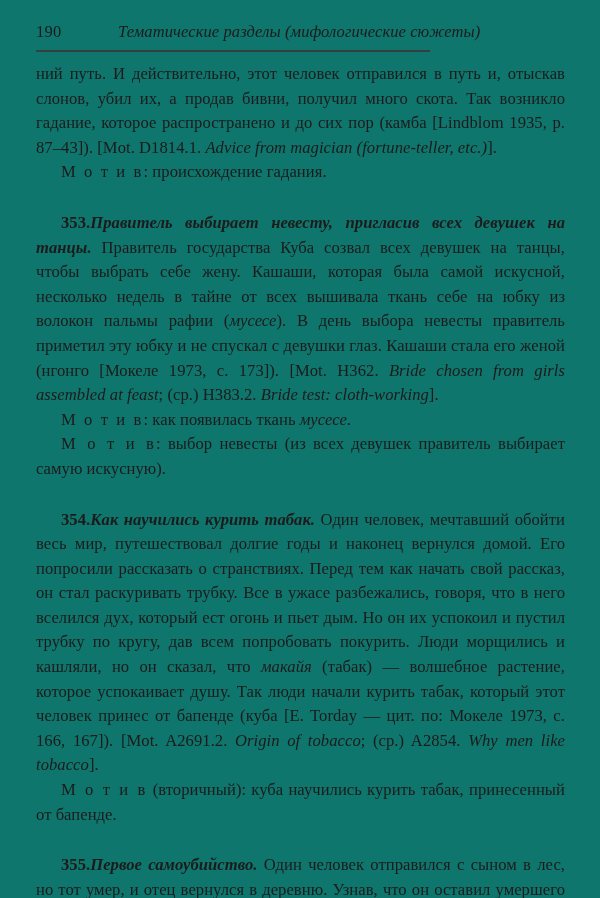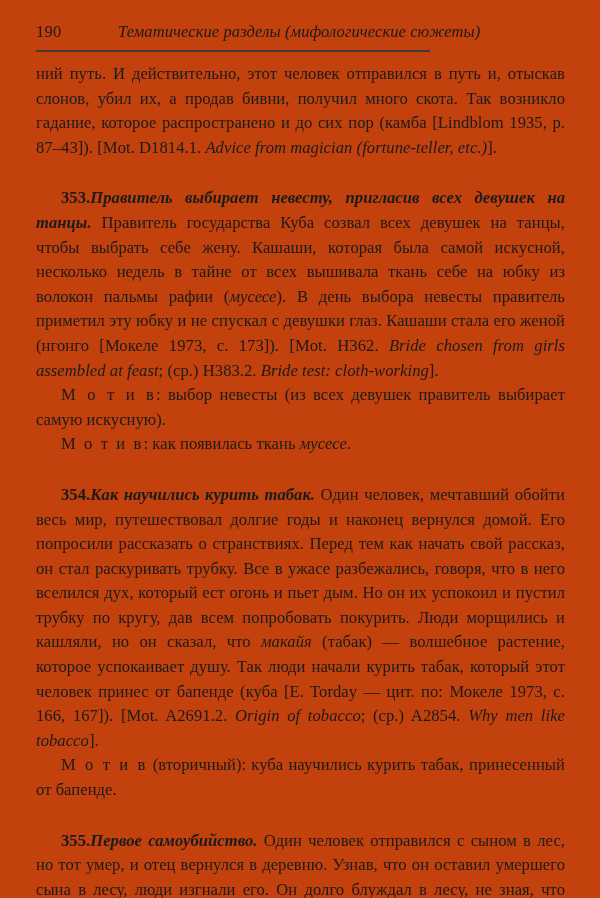--- a/index.html
+++ b/index.html
@@ -15,21 +15,21 @@
     color: #1b1b1b;
     overflow: hidden;
   }
 
   .page {
     position: relative;
     width: 600px;
     height: 898px;
     box-sizing: border-box;
     padding: 0;
-    background: #c2410c;
+    background: #0f766e;
   }
 
   
   .header {
     position: absolute;
     left: 36px;
     top: 22px;
     width: 529px;
     height: 28px;
   }
@@ -112,26 +112,27 @@
       <span class="folio">190</span>
       <span class="running-title">Тематические разделы (мифологические сюжеты)</span>
     </div>
     <div class="header-rule"></div>
   </div>
 
   <div class="body">
 
     <p class="cont"><span>ний путь. И действительно, этот человек отправился в путь и, отыскав слонов, убил их, а продав бивни, получил много скота. Так возникло гадание, которое распространено и до сих пор (камба [Lindblom 1935, p. 87–43]). [Mot. D1814.1. </span><span class="it">Advice from magician (fortune-teller, etc.)</span><span>].</span></p>
 
+    <p class="motif"><span class="sp">М о т и в</span><span>: происхождение гадания.</span></p>
 
     <p class="entry"><span class="num">353.</span><span class="etitle">Правитель выбирает невесту, пригласив всех девушек на танцы.</span><span> Правитель государства Куба созвал всех девушек на танцы, чтобы выбрать себе жену. Кашаши, которая была самой искусной, несколько недель в тайне от всех вышивала ткань себе на юбку из волокон пальмы рафии (</span><span class="it">мусесе</span><span>). В день выбора невесты правитель приметил эту юбку и не спускал с девушки глаз. Кашаши стала его женой (нгонго [Мокеле 1973, с. 173]). [Mot. H362. </span><span class="it">Bride chosen from girls assembled at feast</span><span>; (ср.) H383.2. </span><span class="it">Bride test: cloth-working</span><span>].</span></p>
 
+    <p class="motif"><span class="sp">М о т и в</span><span>: как появилась ткань </span><span class="it">мусесе</span><span>.</span></p>
+
     <p class="motif"><span class="sp">М о т и в</span><span>: выбор невесты (из всех девушек правитель выбирает самую искусную).</span></p>
-
-    <p class="motif"><span class="sp">М о т и в</span><span>: как появилась ткань </span><span class="it">мусесе</span><span>.</span></p>
 
     <p class="entry"><span class="num">354.</span><span class="etitle">Как научились курить табак.</span><span> Один человек, мечтавший обойти весь мир, путешествовал долгие годы и наконец вернулся домой. Его попросили рассказать о странствиях. Перед тем как начать свой рассказ, он стал раскуривать трубку. Все в ужасе разбежались, говоря, что в него вселился дух, который ест огонь и пьет дым. Но он их успокоил и пустил трубку по кругу, дав всем попробовать покурить. Люди морщились и кашляли, но он сказал, что </span><span class="it">макайя</span><span> (табак) — волшебное растение, которое успокаивает душу. Так люди начали курить табак, который этот человек принес от бапенде (куба [E. Torday — цит. по: Мокеле 1973, с. 166, 167]). [Mot. A2691.2. </span><span class="it">Origin of tobacco</span><span>; (ср.) A2854. </span><span class="it">Why men like tobacco</span><span>].</span></p>
 
     <p class="motif"><span class="sp">М о т и в</span><span> (вторичный): куба научились курить табак, принесенный от бапенде.</span></p>
 
     <p class="entry"><span class="num">355.</span><span class="etitle">Первое самоубийство.</span><span> Один человек отправился с сыном в лес, но тот умер, и отец вернулся в деревню. Узнав, что он оставил умершего сына в лесу, люди изгнали его. Он долго блуждал в лесу, не зная, что делать. А потом решил умереть и, привязав один конец лианы к дереву, сделал петлю на другом конце и просунул в нее голову. Петля затянулась, и он умер. Это было первое самоубийство на свете (нгонго [Мокеле 1973, с. 177]). [Mot. Q431. </span></p>
 
   </div>
 </div>
 

